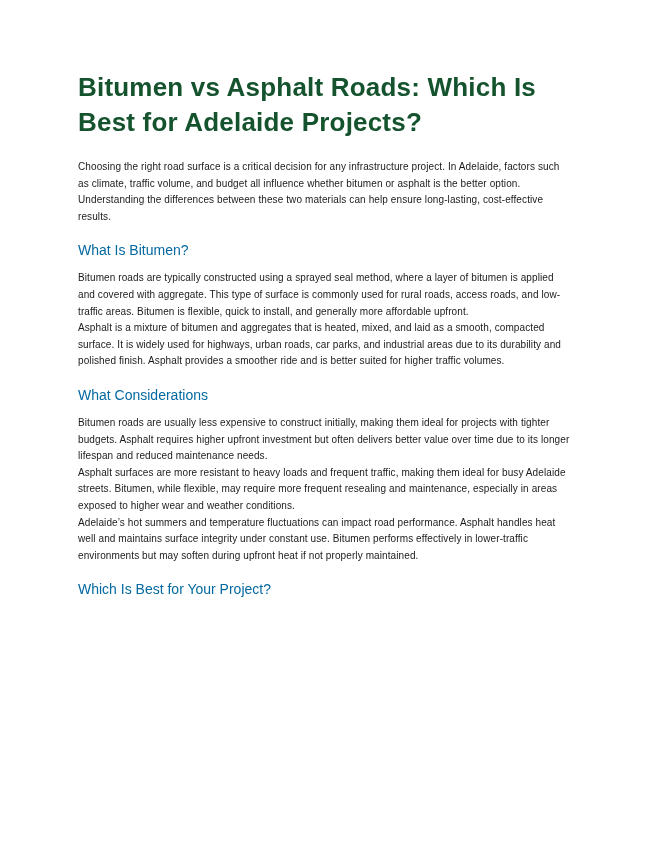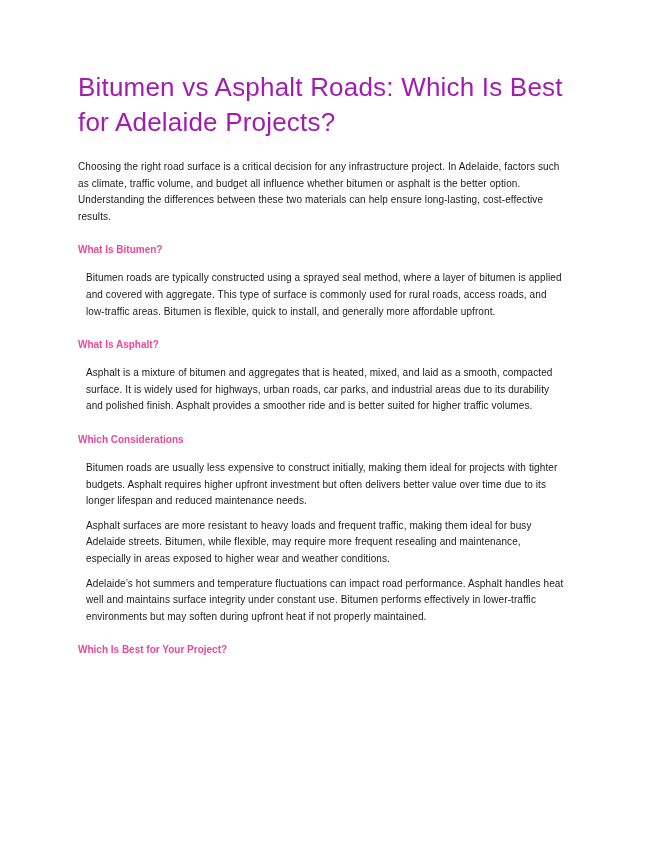--- a/index.html
+++ b/index.html
@@ -12,63 +12,62 @@
     width: 650px;
     height: 841px;
     background: #ffffff;
     color: #1a1a1a;
     font-family: "Liberation Sans", sans-serif;
     padding: 70px 78px 0 78px;
     overflow: hidden;
   }
   .doc-title {
     font-size: 26px;
-    font-weight: 400;
+    font-weight: 700;
     line-height: 35px;
     letter-spacing: 0.2px;
-    color: #a21caf;
+    color: #14532d;
     margin: 0 0 19px 0;
   }
   .para {
     font-size: 10px;
     line-height: 16.6px;
     letter-spacing: 0.1px;
     margin: 0;
     color: #1a1a1a;
   }
   .section-heading {
-    font-size: 10px;
-    font-weight: 700;
+    font-size: 14px;
+    font-weight: 400;
     line-height: 18px;
-    color: #ec4899;
+    color: #0369a1;
     margin: 16px 0 11px 0;
   }
-  .section .para { margin: 8px; }
+  .section .para { margin: 0; }
 </style>
 </head>
 <body>
 
 <div class="page">
 
   <h1 class="doc-title">Bitumen vs Asphalt Roads: Which Is Best for Adelaide Projects?</h1>
 
   <p class="para">Choosing the right road surface is a critical decision for any infrastructure project. In Adelaide, factors such as climate, traffic volume, and budget all influence whether bitumen or asphalt is the better option. Understanding the differences between these two materials can help ensure long-lasting, cost-effective results.</p>
 
   <div class="section">
     <h2 class="section-heading">What Is Bitumen?</h2>
     <p class="para">Bitumen roads are typically constructed using a sprayed seal method, where a layer of bitumen is applied and covered with aggregate. This type of surface is commonly used for rural roads, access roads, and low-traffic areas. Bitumen is flexible, quick to install, and generally more affordable upfront.</p>
   </div>
 
   <div class="section">
-    <h2 class="section-heading">What Is Asphalt?</h2>
     <p class="para">Asphalt is a mixture of bitumen and aggregates that is heated, mixed, and laid as a smooth, compacted surface. It is widely used for highways, urban roads, car parks, and industrial areas due to its durability and polished finish. Asphalt provides a smoother ride and is better suited for higher traffic volumes.</p>
   </div>
 
   <div class="section">
-    <h2 class="section-heading">Which Considerations</h2>
+    <h2 class="section-heading">What Considerations</h2>
     <p class="para">Bitumen roads are usually less expensive to construct initially, making them ideal for projects with tighter budgets. Asphalt requires higher upfront investment but often delivers better value over time due to its longer lifespan and reduced maintenance needs.</p>
   </div>
 
   <div class="section">
     <p class="para">Asphalt surfaces are more resistant to heavy loads and frequent traffic, making them ideal for busy Adelaide streets. Bitumen, while flexible, may require more frequent resealing and maintenance, especially in areas exposed to higher wear and weather conditions.</p>
   </div>
 
   <div class="section">
     <p class="para">Adelaide’s hot summers and temperature fluctuations can impact road performance. Asphalt handles heat well and maintains surface integrity under constant use. Bitumen performs effectively in lower-traffic environments but may soften during upfront heat if not properly maintained.</p>
   </div>

